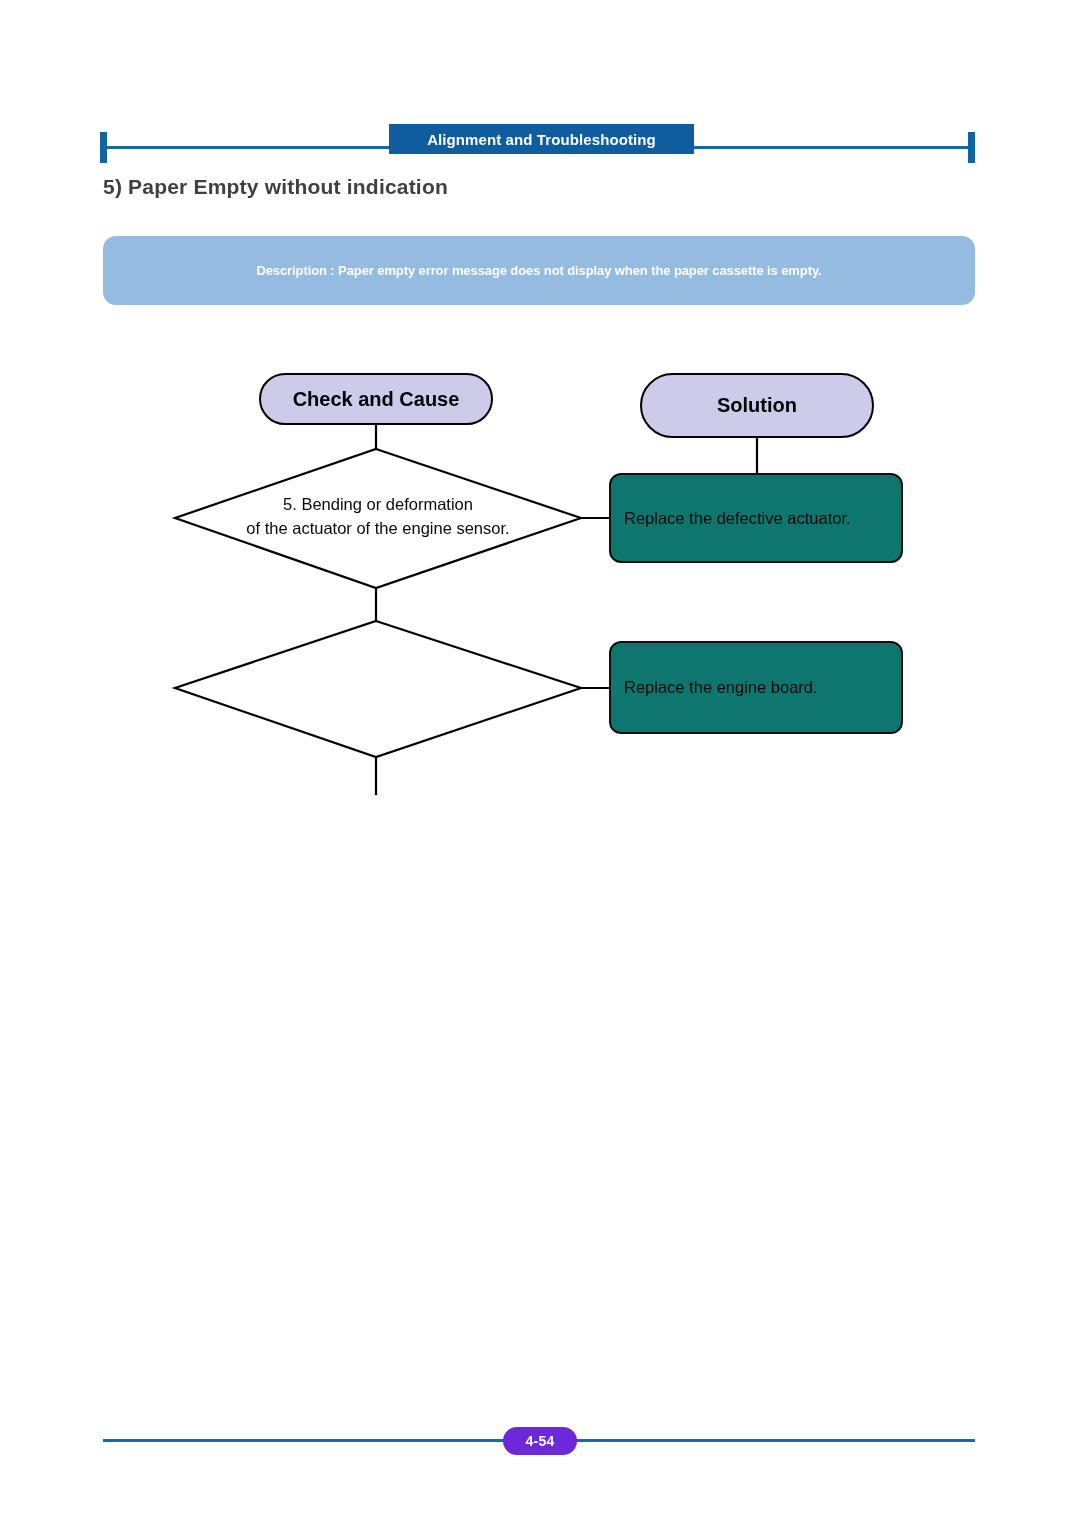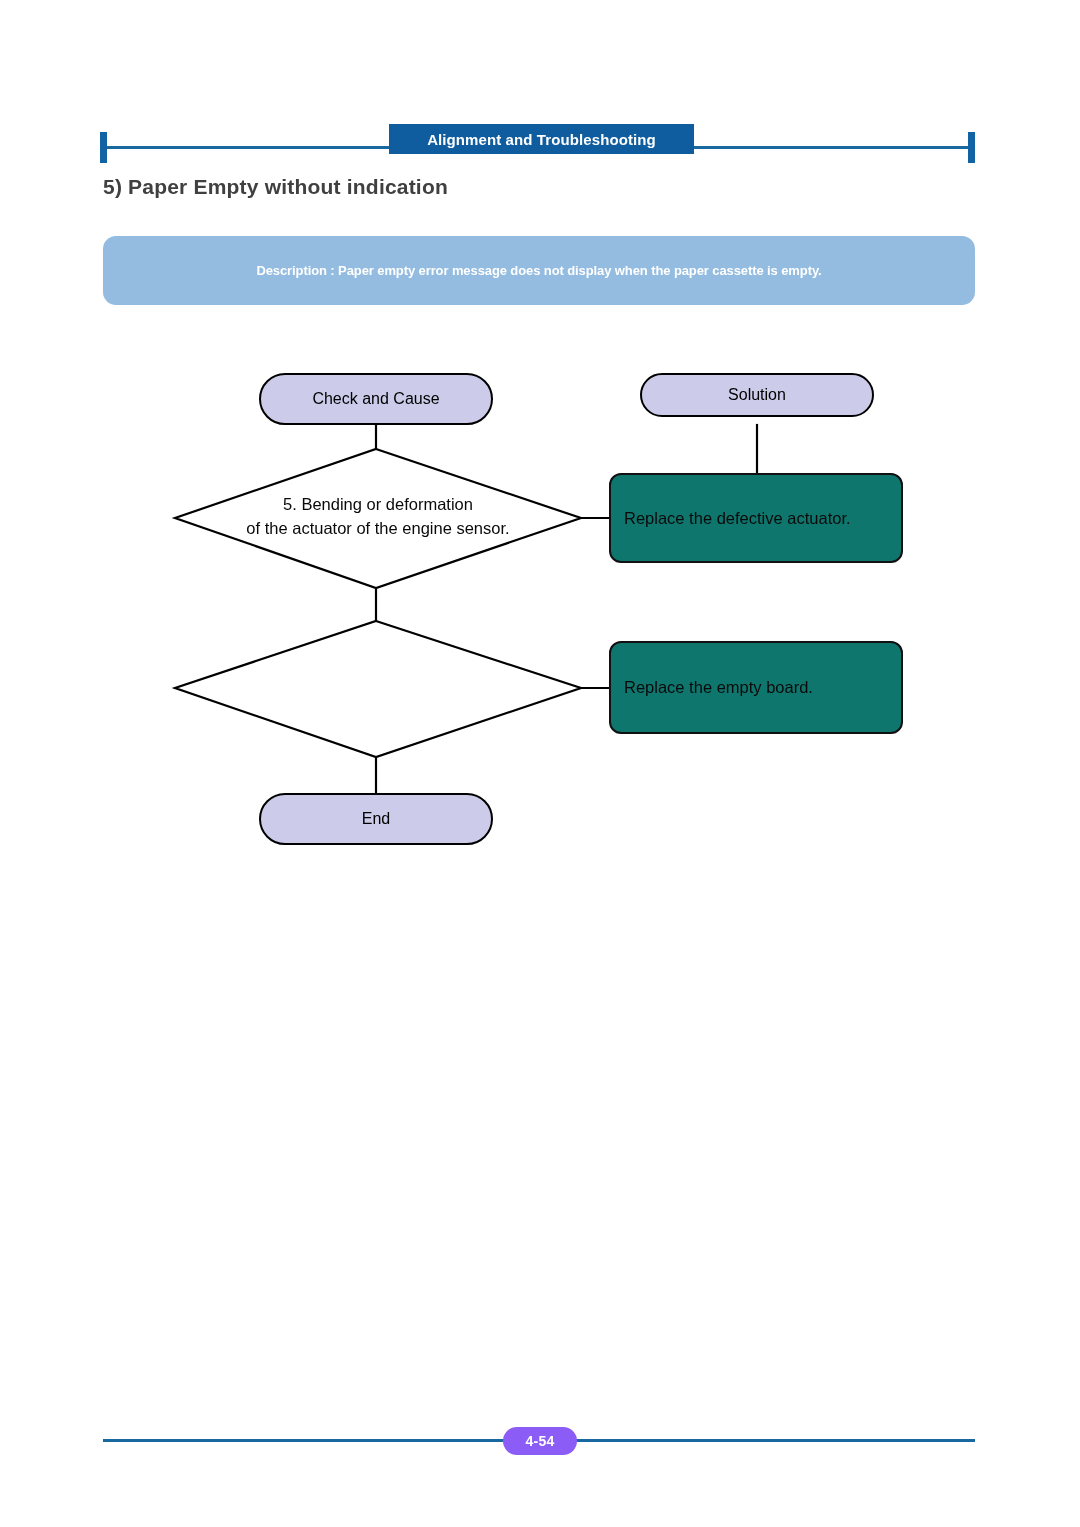--- a/index.html
+++ b/index.html
@@ -123,28 +123,28 @@
     position: absolute;
     background: #ccccea;
     border: 2.2px solid #000000;
     border-radius: 999px;
     display: flex;
     align-items: center;
     justify-content: center;
     box-sizing: border-box;
   }
   .pill-text {
-    font-size: 16px;
-    font-weight: normal;
+    font-size: 20px;
+    font-weight: bold;
     color: #000000;
     white-space: nowrap;
   }
 
   .pill-check { left: 259px; top: 373px; width: 234px; height: 52px; }
-  .pill-solution { left: 640px; top: 373px; width: 234px; height: 44px; }
+  .pill-solution { left: 640px; top: 373px; width: 234px; height: 65px; }
   .pill-end { left: 259px; top: 793px; width: 234px; height: 52px; }
 
   .diamond-label {
     position: absolute;
     text-align: center;
     font-size: 16.5px;
     color: #0a0a0a;
     line-height: 1.45;
     white-space: nowrap;
   }
@@ -177,21 +177,21 @@
     width: 872px;
     height: 3px;
     background: #17699f;
   }
   .footer-pill {
     position: absolute;
     left: 503px;
     top: 1427px;
     width: 74px;
     height: 28px;
-    background: #8b5cf6;
+    background: #6d28d9;
     border-radius: 999px;
     display: flex;
     align-items: center;
     justify-content: center;
   }
   .footer-pill-text {
     color: #ffffff;
     font-size: 14px;
     font-weight: bold;
     letter-spacing: 0.3px;
@@ -254,26 +254,23 @@
       <div>5. Bending or deformation</div>
       <div>of the actuator of the engine sensor.</div>
     </div>
 
 
     <div class="solution-box solution-box-1">
       <span class="solution-text">Replace the defective actuator.</span>
     </div>
 
     <div class="solution-box solution-box-2">
-      <span class="solution-text">Replace the empty board.</span>
-    </div>
-
-    <div class="pill pill-end">
-      <span class="pill-text">End</span>
-    </div>
+      <span class="solution-text">Replace the engine board.</span>
+    </div>
+
 
   </div>
 
   <div class="footer-rule"></div>
   <div class="footer-pill">
     <span class="footer-pill-text">4-54</span>
   </div>
 
 </div>
 

